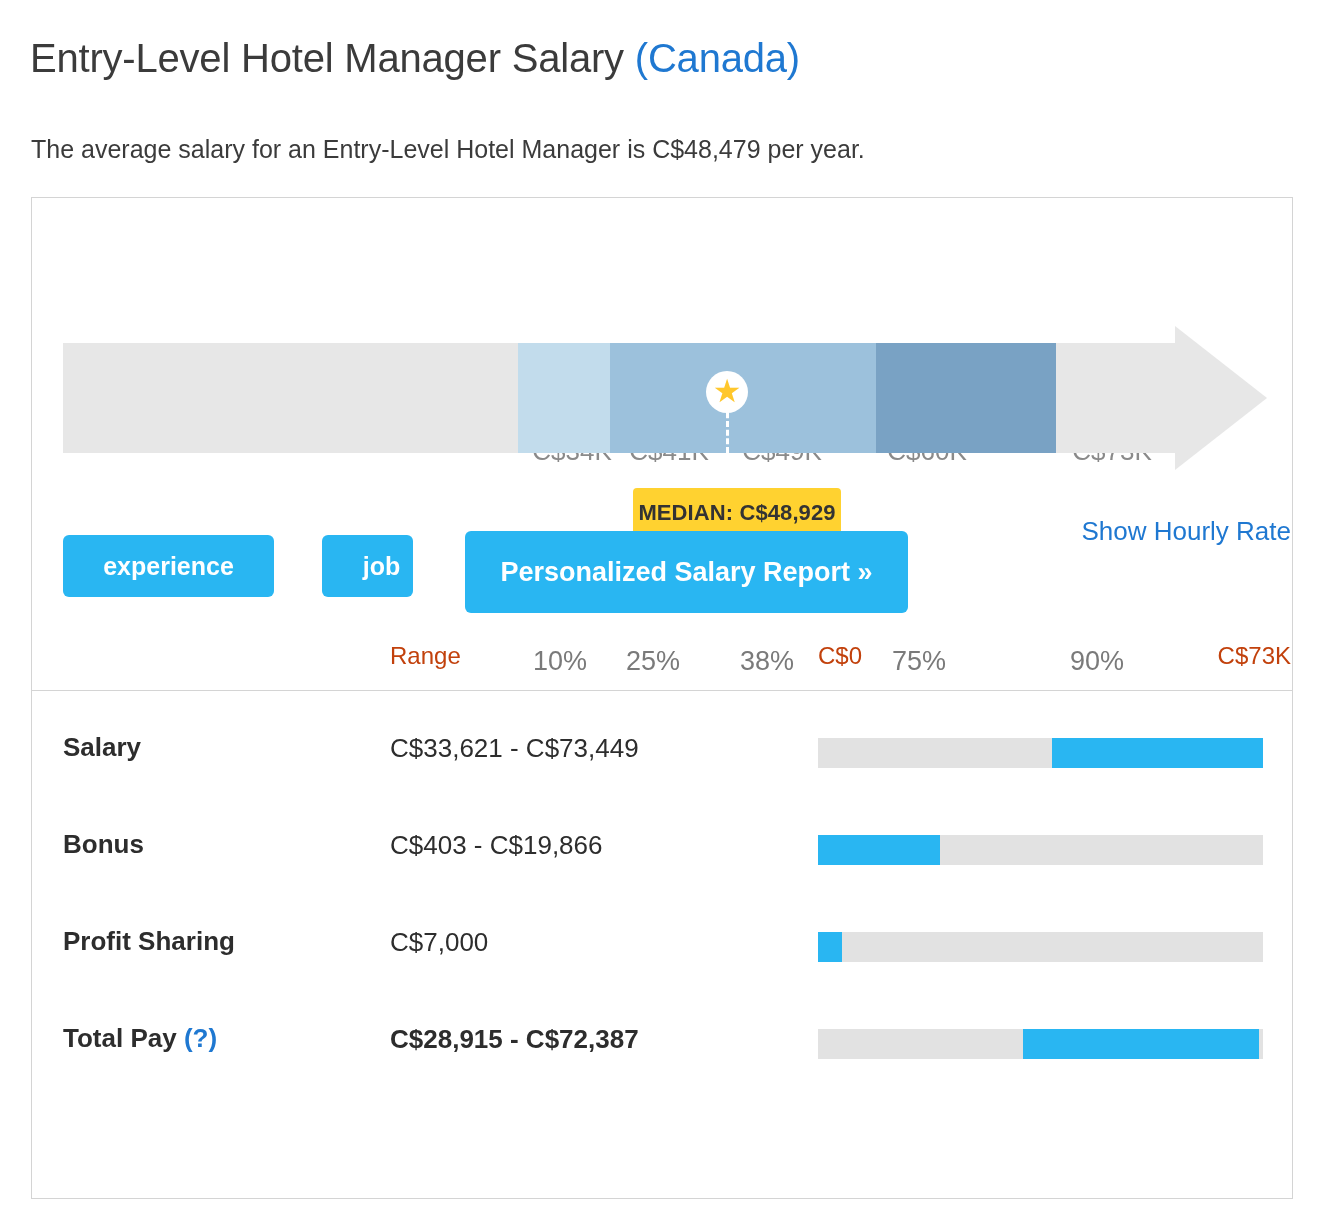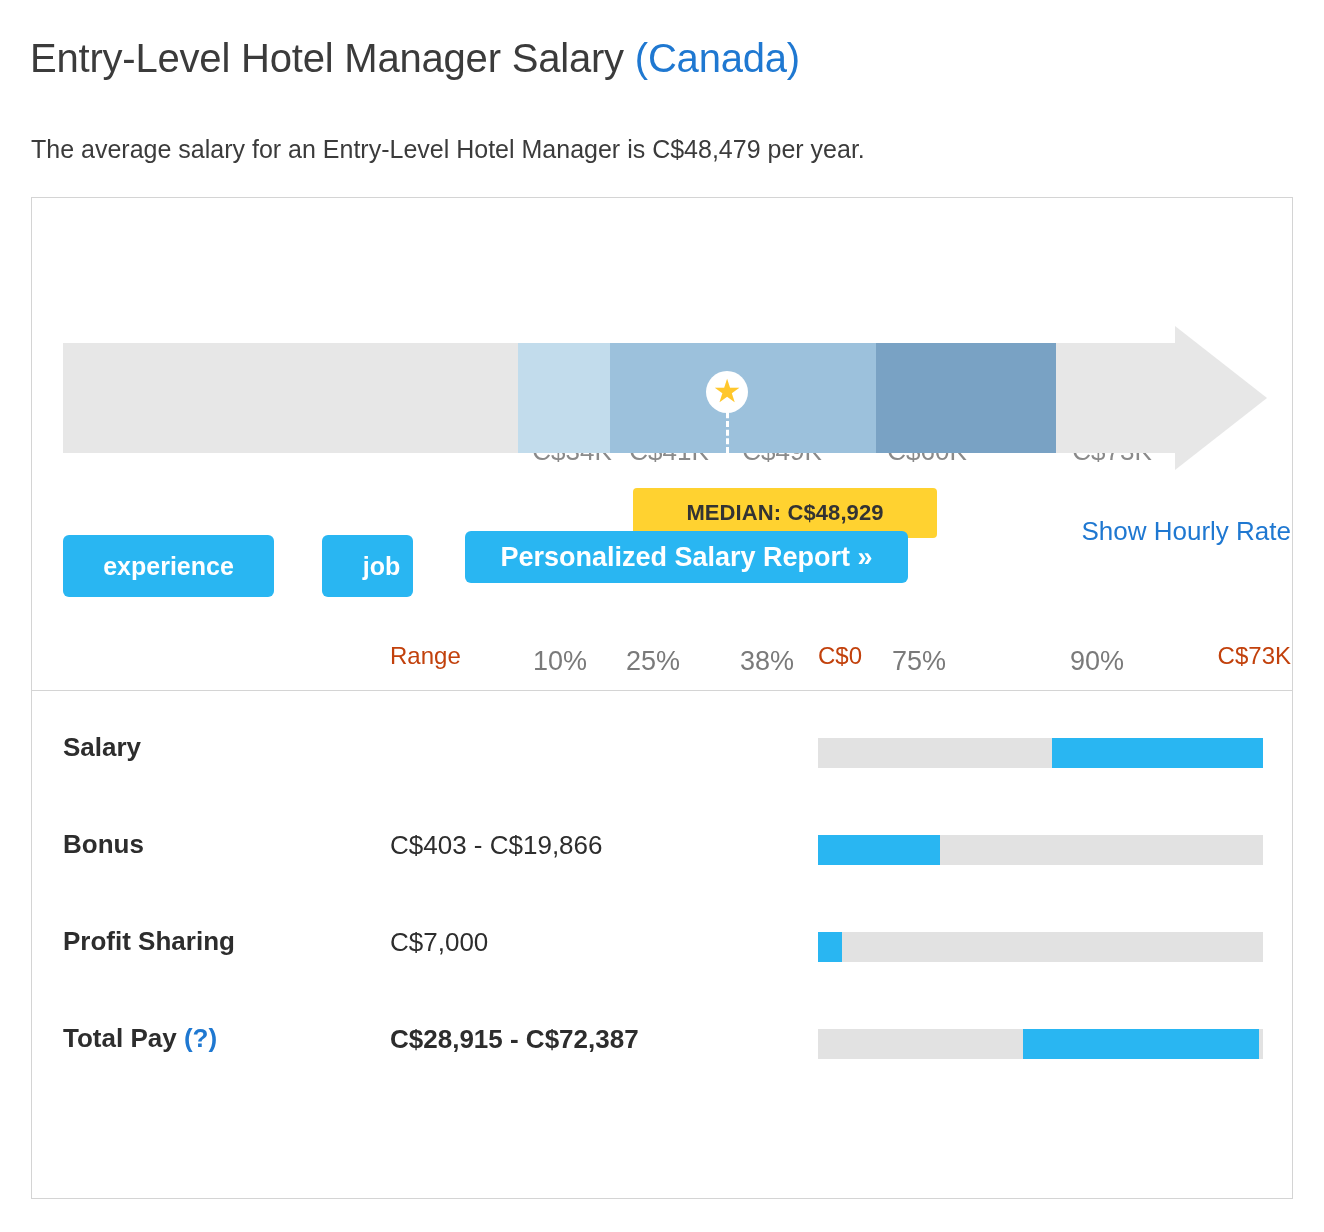--- a/index.html
+++ b/index.html
@@ -51,21 +51,21 @@
     top: 238px;
     font-size: 26px;
     color: #8a8a8a;
     white-space: nowrap;
     transform: translateX(-50%);
   }
 
   .callout {
     position: absolute;
     left: 601px; top: 290px;
-    width: 304px; height: 50px;
+    width: 208px; height: 50px;
     background: #ffd230;
     border-radius: 4px;
     display: flex;
     align-items: center;
     justify-content: center;
   }
   .callout-text {
     font-size: 22px;
     font-weight: bold;
     color: #333333;
@@ -150,21 +150,21 @@
     font-size: 25px;
     font-weight: bold;
     cursor: pointer;
     white-space: nowrap;
     display: flex;
     align-items: center;
     justify-content: center;
   }
   #btn-experience { left: 31px; top: 337px; width: 211px; height: 62px; }
   #btn-job        { left: 290px; top: 337px; width: 91px; height: 62px; padding-left: 28px; }
-  #btn-report     { left: 433px; top: 333px; width: 443px; height: 52px; font-size: 27px; }
+  #btn-report     { left: 433px; top: 333px; width: 443px; height: 82px; font-size: 27px; }
 
   .hourly-link {
     position: absolute;
     right: 1px; top: 318px;
     font-size: 26px;
     color: #1f78d1;
     text-decoration: none;
     white-space: nowrap;
     cursor: pointer;
   }
@@ -276,20 +276,21 @@
       <div class="col-head" id="head-min">C$0</div>
       <div class="col-head" id="head-max">C$73K</div>
 
       <div class="divider"></div>
     </div>
 
     <div class="table-section">
 
       <div class="row" style="top:16px">
         <div class="row-label">Salary</div>
+        <div class="row-range">C$33,621 - C$73,449</div>
         <div class="mini-track">
           <div class="mini-fill" style="left:52.5%; width:47.5%;"></div>
         </div>
       </div>
 
       <div class="row" style="top:113px">
         <div class="row-label">Bonus</div>
         <div class="row-range">C$403 - C$19,866</div>
         <div class="mini-track">
           <div class="mini-fill" style="left:0%; width:27.4%;"></div>

